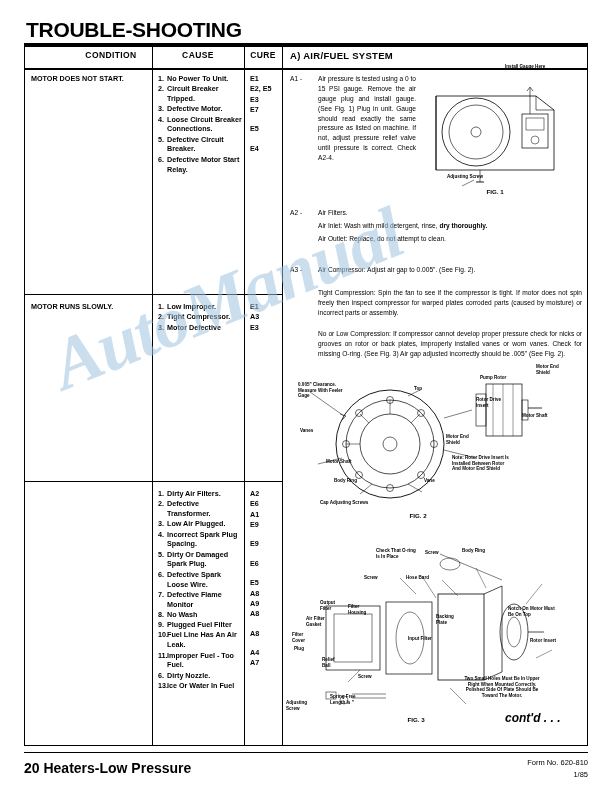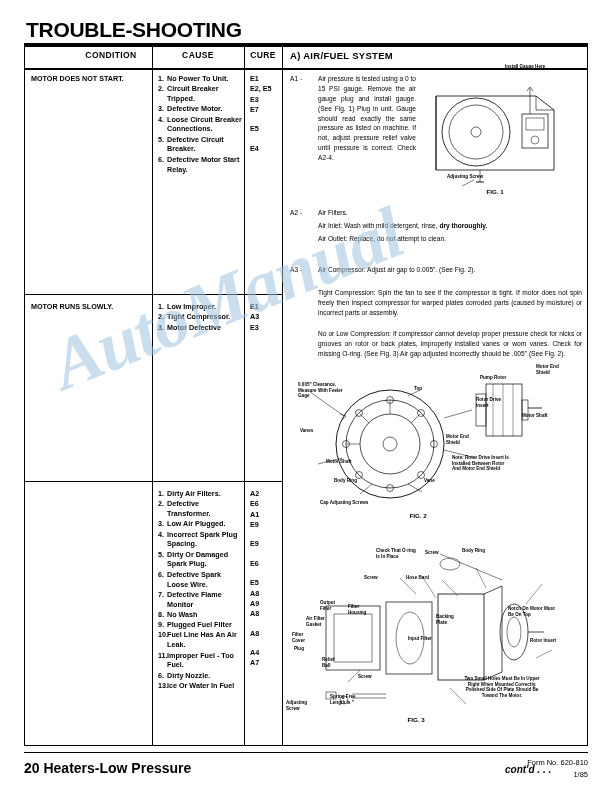--- a/index.html
+++ b/index.html
@@ -197,22 +197,22 @@
     position: absolute;
     right: 24px;
     top: 757px;
     font-size: 7.5px;
     text-align: right;
     line-height: 1.6;
   }
   .contd {
     position: absolute;
     left: 505px;
-    top: 764px;
-    font-size: 10px;
+    top: 711px;
+    font-size: 12px;
     font-weight: bold;
     font-style: italic;
   }
 </style>
 </head>
 <body>
 
 <div class="page">
 
   <div class="title">TROUBLE-SHOOTING</div>

